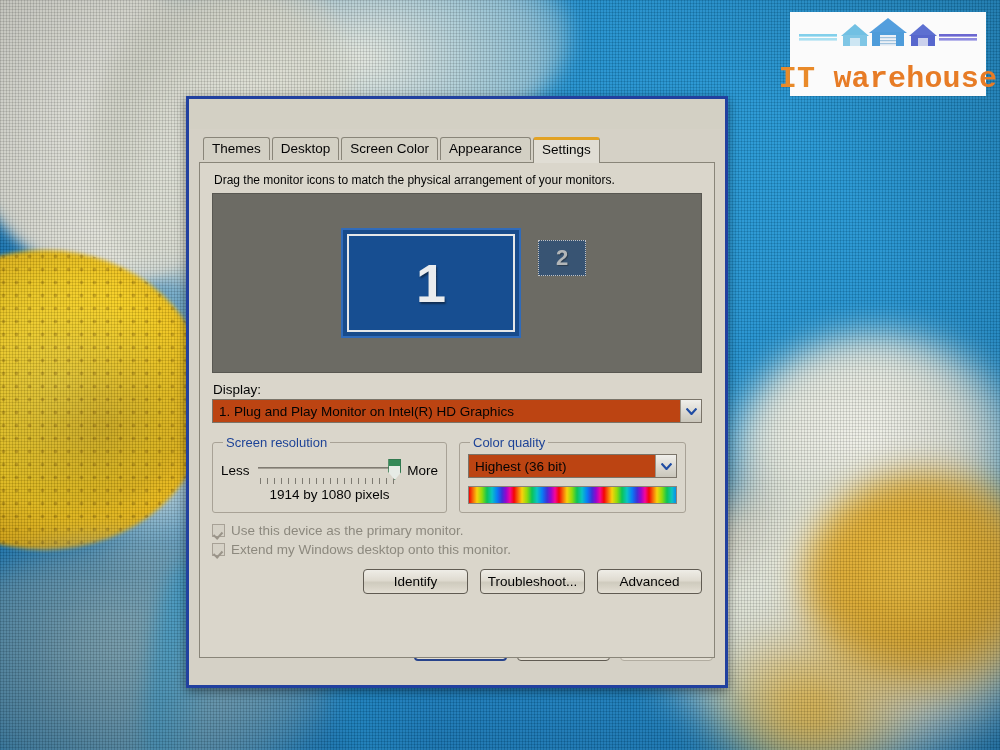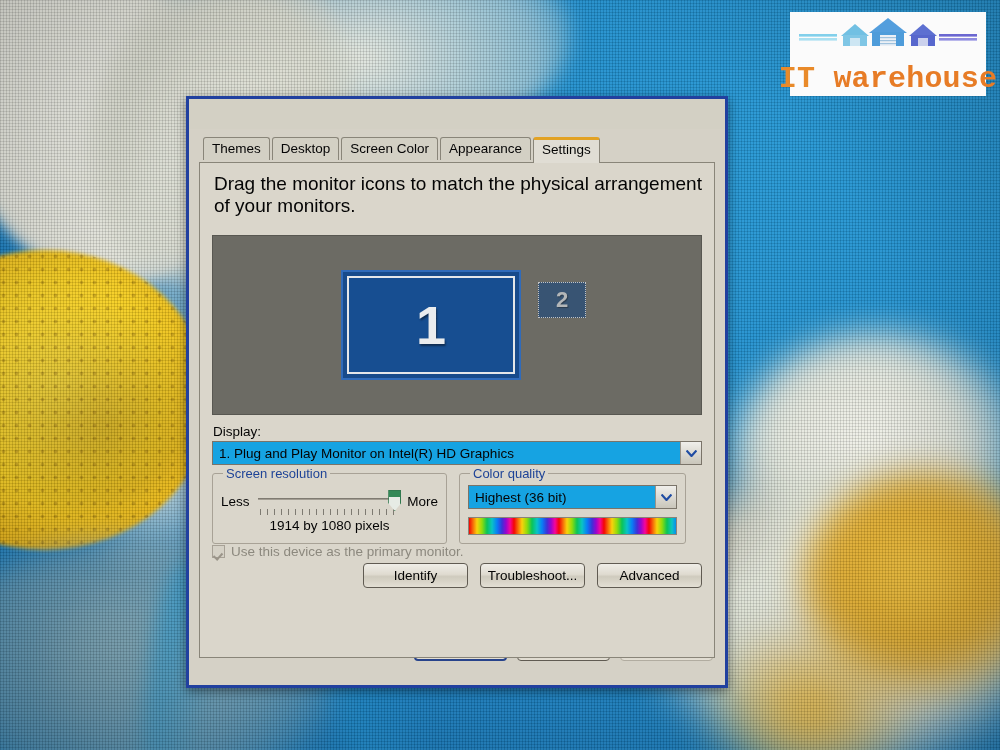--- a/index.html
+++ b/index.html
@@ -234,21 +234,21 @@
     font-weight: normal;
   }
   #tabpanel {
     position: relative; z-index: 2;
     margin-top: -1px;
     background: #ddd9cd;
     border: 1px solid #8a8578;
     padding: 10px 12px 10px;
     height: 496px;
   }
-  #hint-text { font-size: 19px; margin: 0 0 18px 2px; }
+  #hint-text { font-size: 12px; margin: 0 0 6px 2px; }
 
   
   #monitor-preview {
     height: 180px; background: #6b6a63;
     position: relative;
     border: 1px solid #57564f;
   }
   #monitor1 {
     position: absolute; left: 128px; top: 34px;
     width: 180px; height: 110px;
@@ -278,40 +278,40 @@
     cursor: move;
   }
   #monitor2-num {
     color: #c5cace; font-size: 22px; font-weight: bold; line-height: 1;
     text-shadow: 1px 1px 1px rgba(0,0,0,.4);
   }
 
   
   #display-label { margin: 9px 0 2px 1px; font-size: 13.5px; }
   .combo {
-    height: 24px; background: #0ea5e9;
+    height: 24px; background: #c2410c;
     border: 1px solid #7a7468;
     display: flex; align-items: center;
     position: relative;
     cursor: pointer;
   }
   .combo .combo-text {
     padding-left: 6px; font-size: 13.5px; flex: 1;
     white-space: nowrap; overflow: hidden;
   }
   .combo .combo-arrow {
     width: 21px; height: 100%;
     background: linear-gradient(to bottom, #f3f2ee, #ccc8bc);
     border-left: 1px solid #9b9488;
     display: flex; align-items: center; justify-content: center;
   }
   .combo .combo-arrow svg { display: block; }
 
   
-  #groups-row { display: flex; gap: 12px; margin-top: 1px; }
+  #groups-row { display: flex; gap: 12px; margin-top: 12px; }
   fieldset.grp {
     border: 1px solid #a9a396;
     border-radius: 3px;
     margin: 0; padding: 4px 8px 8px;
     position: relative;
   }
   fieldset.grp legend {
     font-size: 13px; color: #19419b;
     padding: 0 3px; margin-left: 2px;
   }
@@ -350,21 +350,21 @@
   
   #color-bar {
     height: 18px; margin-top: 8px;
     border: 1px solid #8a8478;
     background: repeating-linear-gradient(to right,
       #ff0000 0px, #ff6a00 4px, #ffd400 8px, #8fe000 13px, #00c853 18px,
       #00c8c8 23px, #0080ff 28px, #3a2fe0 33px, #9b00d8 37px, #ff00a0 41px, #ff0000 45px);
   }
 
   
-  #checks { }
+  #checks { margin-top: 10px; }
   .chk-row {
     display: flex; align-items: center;
     gap: 6px; margin-bottom: 4px;
     color: #8d897e;
     font-size: 13.5px;
   }
   .chkbox {
     width: 13px; height: 13px;
     background: #d8d4c8;
     border: 1px solid #a8a296;
@@ -389,21 +389,21 @@
     text-align: center;
     cursor: pointer;
     color: #000;
   }
   .btn.disabled { color: #a19b8f; border-color: #b3ada0; cursor: default; }
   .btn.default { border: 2px solid #23418f; }
 
   #action-btns {
     display: flex; gap: 12px;
     justify-content: flex-end;
-    margin-top: 4px;
+    margin-top: 12px;
   }
   #action-btns .btn { width: 105px; }
 
   #footer-btns {
     position: absolute; right: 12px; bottom: 24px;
     display: flex; gap: 10px;
   }
   #footer-btns .btn { width: 93px; }
 
   
@@ -532,20 +532,24 @@
           <div id="color-bar"></div>
         </fieldset>
 
       </div>
 
       <div id="checks">
         <div class="chk-row">
           <span class="chkbox"></span>
           <span>Use this device as the primary monitor.</span>
         </div>
+        <div class="chk-row">
+          <span class="chkbox"></span>
+          <span>Extend my Windows desktop onto this monitor.</span>
+        </div>
       </div>
 
       <div id="action-btns">
         <div class="btn">Identify</div>
         <div class="btn">Troubleshoot...</div>
         <div class="btn">Advanced</div>
       </div>
 
     </div>
 

